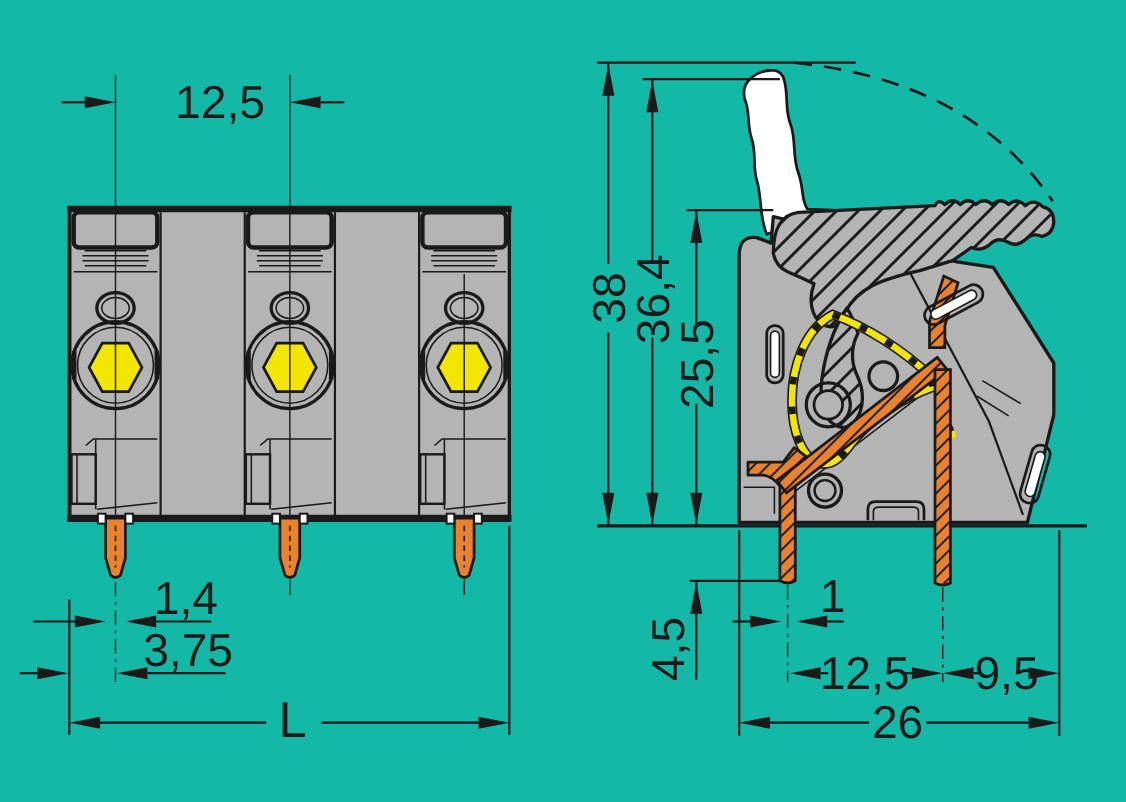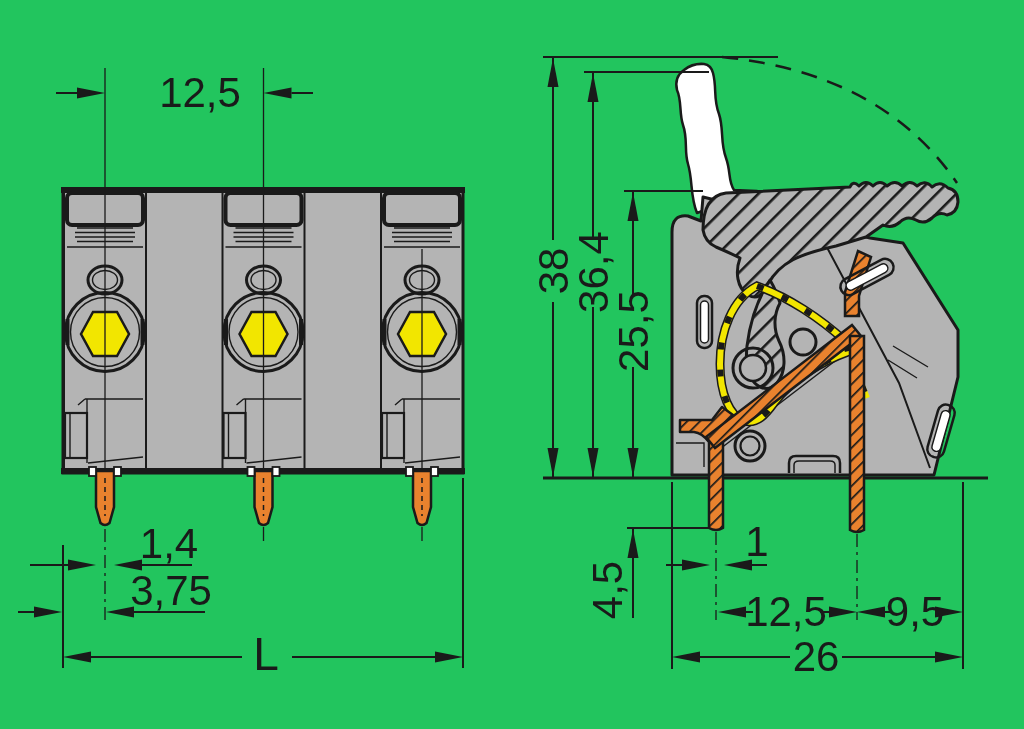--- a/index.html
+++ b/index.html
@@ -1,16 +1,16 @@
 <!DOCTYPE html>
 <html><head>
 <meta charset="utf-8">
 <style>
   html,body{margin:0;padding:0;background:#fff;}
-  #stage{position:relative;width:1024px;height:729px;background:#22c55e;overflow:hidden;
+  #stage{position:relative;width:1024px;height:729px;background:#14b8a6;overflow:hidden;
          font-family:"Liberation Sans", sans-serif;}
   svg{display:block;}
   .dim-label{font-family:"Liberation Sans", sans-serif;font-size:42px;fill:#1a1a1a;text-anchor:middle;}
   .dim-label-big{font-family:"Liberation Sans", sans-serif;font-size:46px;fill:#1a1a1a;text-anchor:middle;}
   .thin{stroke:#1a1a1a;stroke-width:1.4;fill:none;}
   .med{stroke:#1a1a1a;stroke-width:2;fill:none;}
   .thick{stroke:#1a1a1a;stroke-width:3;fill:none;}
   .dimline{stroke:#1a1a1a;stroke-width:2;fill:none;}
   .arrow{fill:#1a1a1a;stroke:none;}
   .centerline{stroke:#1a1a1a;stroke-width:1.3;fill:none;}

